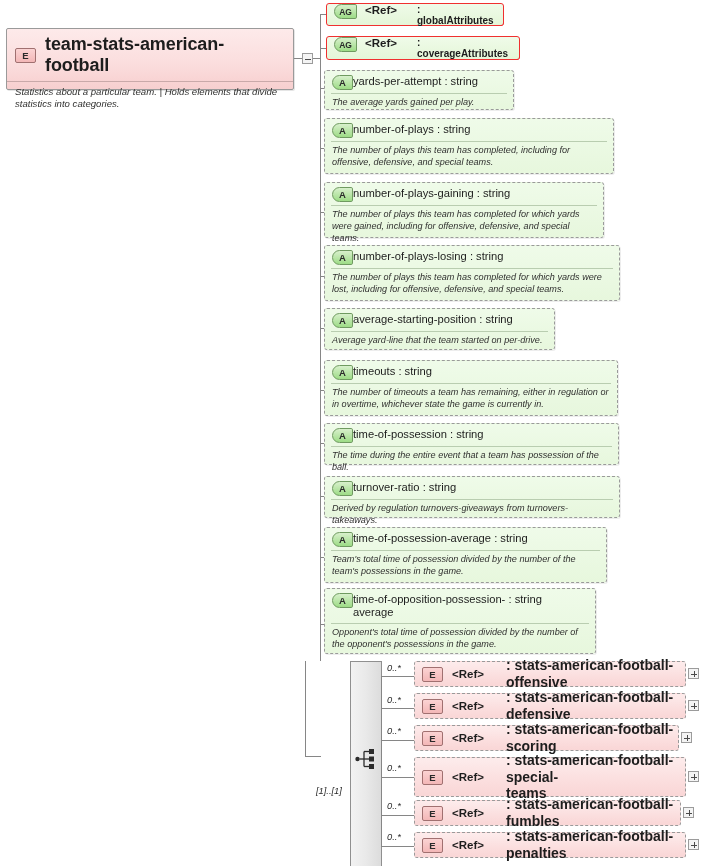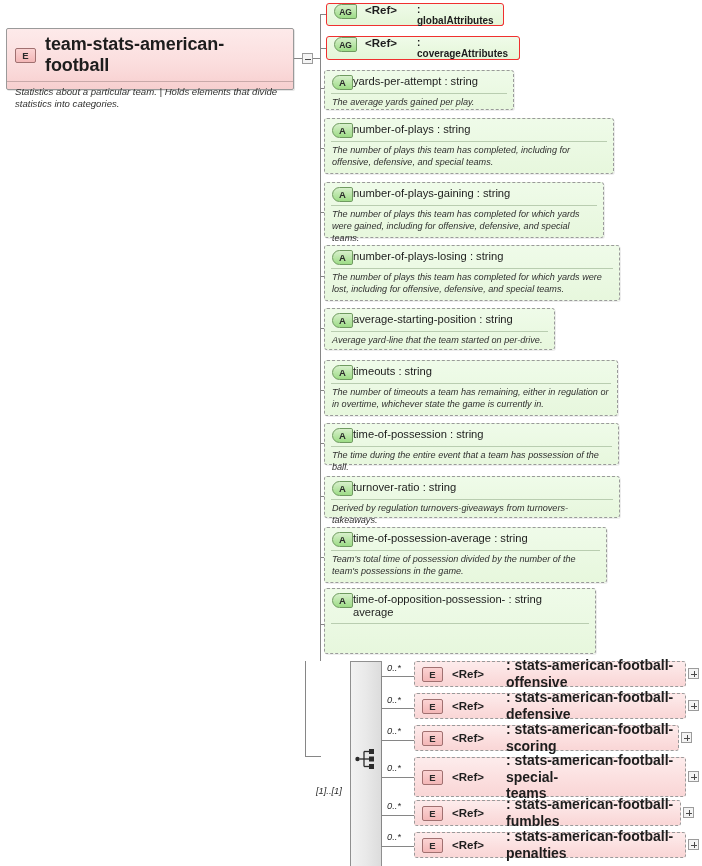--- a/index.html
+++ b/index.html
@@ -277,20 +277,21 @@
 <div class="hline" style="left:320px;top:624px;width:7px;"></div>
 <div class="attr-box" style="left:324px;top:588px;width:272px;height:66px;">
   <div class="attr-head">
     <span class="badge badge-a">A</span>
     <span class="attr-name">
       <span>time-of-opposition-possession-  : string</span><br>
       <span>average</span>
     </span>
   </div>
   <div class="attr-rule" style="margin-top:2px;"></div>
+  <div class="attr-doc">Opponent's total time of possession divided by the number of the opponent's possessions in the game.</div>
 </div>
 
 <div class="hline" style="left:305px;top:756px;width:16px;"></div>
 <div class="vline" style="left:305px;top:661px;height:96px;"></div>
 
 <div class="card" style="left:316px;top:786px;">[1]..[1]</div>
 
 <div class="seq-bar" style="left:350px;top:661px;width:30px;height:205px;"></div>
 
 <svg class="seq-icon" style="left:355px;top:748px;" width="24" height="22" viewBox="0 0 24 22">

